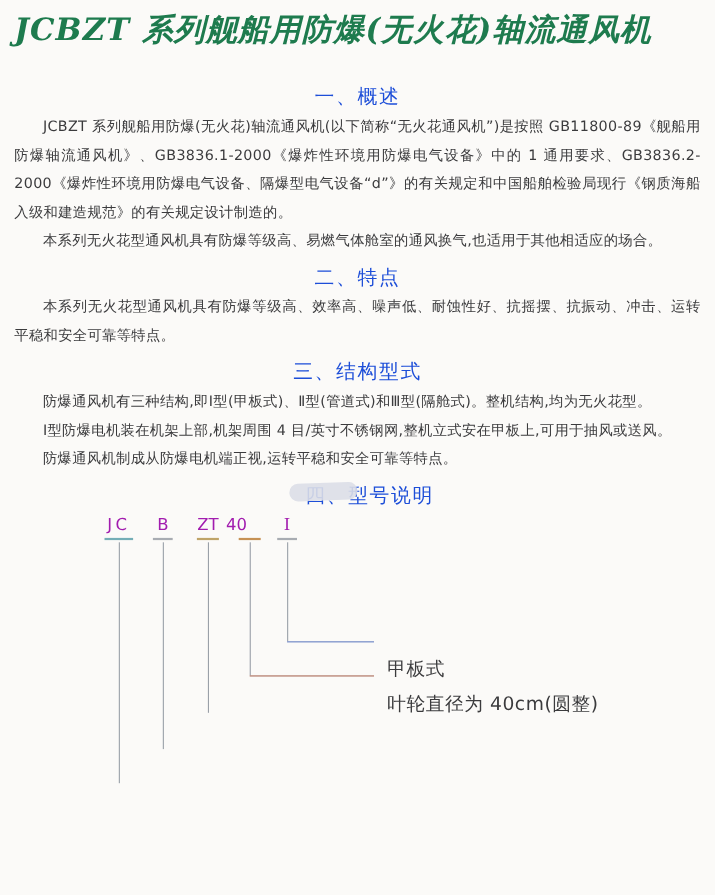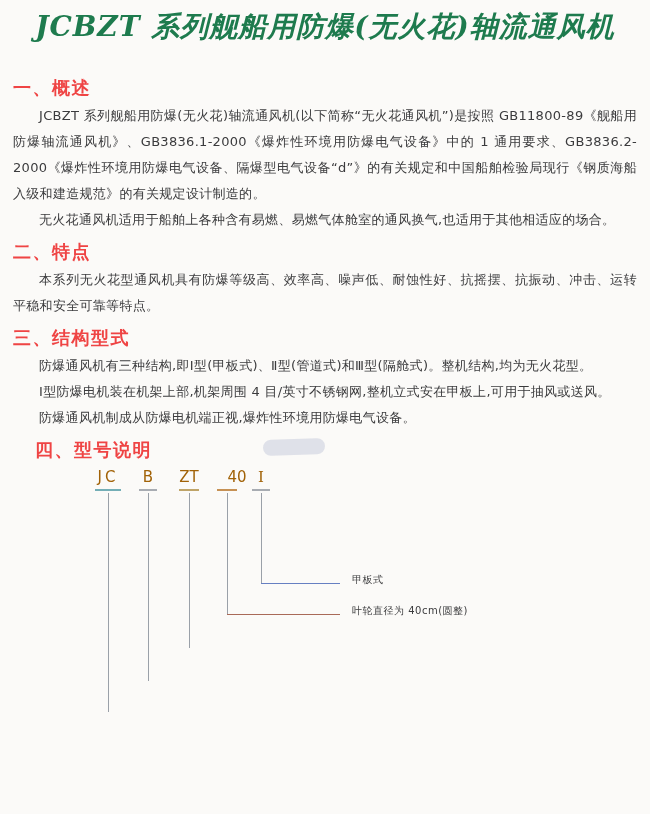--- a/index.html
+++ b/index.html
@@ -7,37 +7,37 @@
     width:650px;height:814px;
     background:#fbfaf8;
     font-family:"DejaVu Sans","Liberation Sans",sans-serif;
     color:#3b3b3d;
     position:relative;
     overflow:hidden;
   }
   .page{padding:6px 13px 0 13px;position:relative;}
 
   h1.doc-title{
-    text-align:center;
     font-family:"DejaVu Serif","Liberation Serif",serif;
     font-style:italic;
     font-weight:bold;
     font-size:28px;
     color:#1e7b4e;
     margin:2px 0 30px 0;
     letter-spacing:1px;
     white-space:nowrap;
   }
 
   h2.sec-heading{
     font-size:18px;
-    font-weight:bold;
-    color:#ef4444;
+    font-weight:normal;
+    color:#1d4ed8;
     margin:7px 0 3px 0;
     letter-spacing:1.5px;
+    text-align:center;
   }
 
   p.body-par{
     font-size:13px;
     line-height:26px;
     margin:0;
     text-indent:2em;
     text-align:justify;
     letter-spacing:0.3px;
   }
@@ -50,71 +50,72 @@
     border-radius:9px;
     transform:rotate(-2deg);
     opacity:.9;
   }
 
   
   .diagram{position:relative;height:258px;margin-top:4px;}
   .code{
     position:absolute;top:2px;
     transform:translateX(-50%);
-    font-size:15px;color:#a16207;text-align:center;
+    font-size:15px;color:#a21caf;text-align:center;
   }
   .code.jc{letter-spacing:3px;}
   .code.i-code{font-family:"DejaVu Serif","Liberation Serif",serif;}
   .underline{position:absolute;top:23px;height:2px;width:24px;transform:translateX(-50%);}
   .ul-jc{background:#74aeb6;width:26px;}
   .ul-b{background:#a8acb2;width:18px;}
   .ul-zt{background:#bfa468;width:20px;}
   .ul-40{background:#c69154;width:20px;}
   .ul-i{background:#a8acb2;width:18px;}
   .vl{position:absolute;width:1px;background:#9aa0a8;top:27px;}
   .hl{position:absolute;height:1px;}
   .hl-i{background:#667fc2;}
   .hl-40{background:#a96a58;}
   .dlabel{
     position:absolute;left:339px;
-    font-size:10px;color:#3b3b3d;
+    font-size:17px;color:#3b3b3d;
     letter-spacing:0.5px;
     white-space:nowrap;
+    margin-top:24px;
   }
 </style>
 </head>
 <body>
 
 <div class="page">
 
   <h1 class="doc-title">JCBZT 系列舰船用防爆(无火花)轴流通风机</h1>
 
   <h2 class="sec-heading">一、概述</h2>
   <p class="body-par">JCBZT 系列舰船用防爆(无火花)轴流通风机(以下简称“无火花通风机”)是按照 GB11800-89《舰船用防爆轴流通风机》、GB3836.1-2000《爆炸性环境用防爆电气设备》中的 1 通用要求、GB3836.2-2000《爆炸性环境用防爆电气设备、隔爆型电气设备“d”》的有关规定和中国船舶检验局现行《钢质海船入级和建造规范》的有关规定设计制造的。</p>
-  <p class="body-par">无火花通风机适用于船舶上各种含有易燃、易燃气体舱室的通风换气,也适用于其他相适应的场合。</p>
+  <p class="body-par">本系列无火花型通风机具有防爆等级高、易燃气体舱室的通风换气,也适用于其他相适应的场合。</p>
 
   <h2 class="sec-heading">二、特点</h2>
   <p class="body-par">本系列无火花型通风机具有防爆等级高、效率高、噪声低、耐蚀性好、抗摇摆、抗振动、冲击、运转平稳和安全可靠等特点。</p>
 
   <h2 class="sec-heading">三、结构型式</h2>
   <p class="body-par">防爆通风机有三种结构,即Ⅰ型(甲板式)、Ⅱ型(管道式)和Ⅲ型(隔舱式)。整机结构,均为无火花型。</p>
   <p class="body-par">Ⅰ型防爆电机装在机架上部,机架周围 4 目/英寸不锈钢网,整机立式安在甲板上,可用于抽风或送风。</p>
-  <p class="body-par">防爆通风机制成从防爆电机端正视,爆炸性环境用防爆电气设备。</p>
+  <p class="body-par">防爆通风机制成从防爆电机端正视,运转平稳和安全可靠等特点。</p>
 
   <h2 class="sec-heading" style="position:relative;margin-left:22px;">
     <span>四、型号说明</span>
     <span class="smudge" style="left:228px;top:1px;"></span>
   </h2>
 
   <div class="diagram">
 
     <span class="code jc" style="left:95px;">JC</span>
     <span class="code" style="left:135px;">B</span>
     <span class="code" style="left:176px;">ZT</span>
-    <span class="code" style="left:224px;">40</span>
+    <span class="code" style="left:202px;">40</span>
     <span class="code i-code" style="left:248px;">I</span>
 
     <i class="underline ul-jc" style="left:95px;"></i>
     <i class="underline ul-b" style="left:135px;"></i>
     <i class="underline ul-zt" style="left:176px;"></i>
     <i class="underline ul-40" style="left:214px;"></i>
     <i class="underline ul-i" style="left:248px;"></i>
 
     <i class="vl" style="left:95px;height:219px;"></i>
     <i class="vl" style="left:135px;height:188px;"></i>

